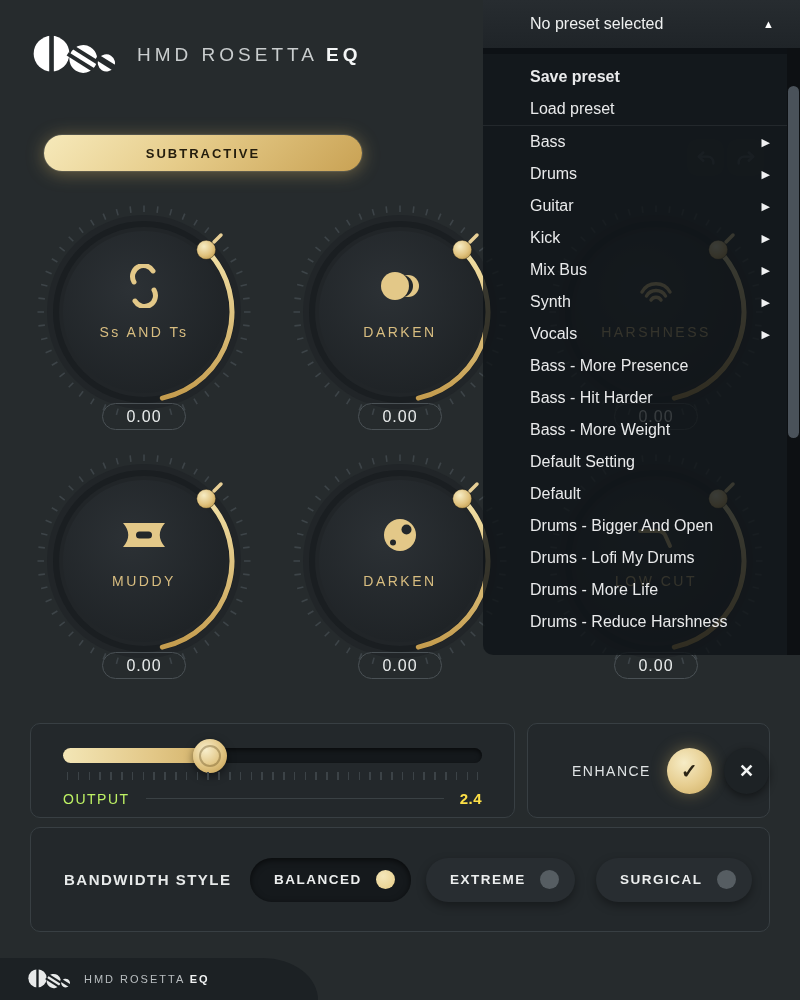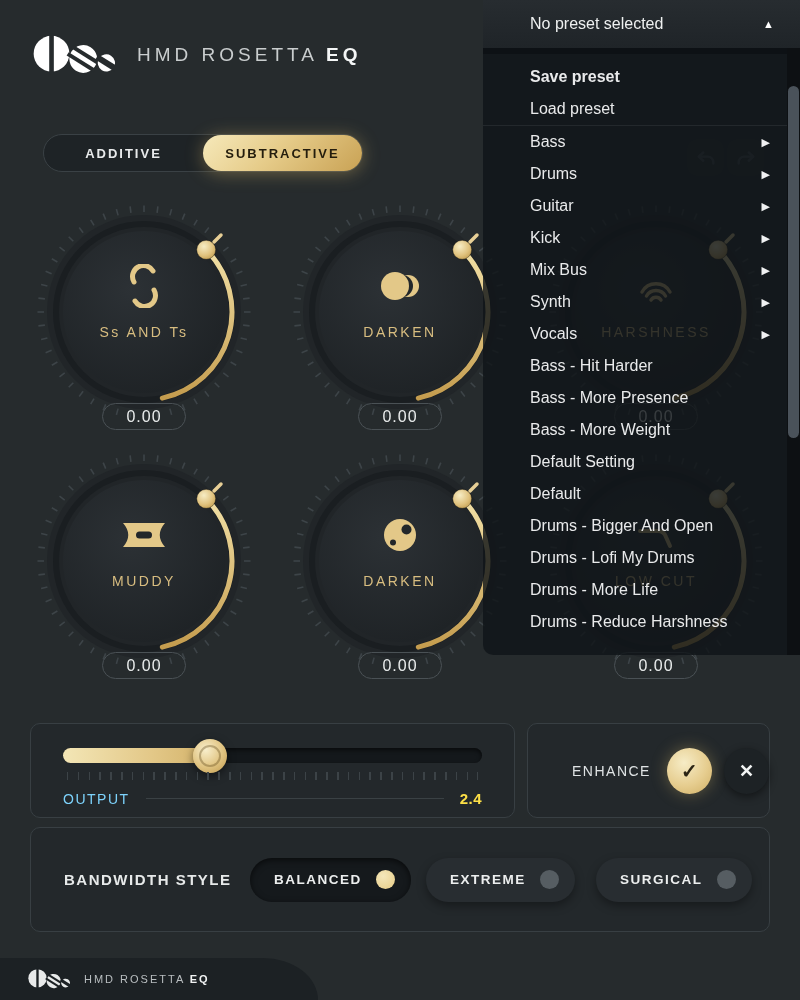--- a/index.html
+++ b/index.html
@@ -46,21 +46,21 @@
   .slider-fill{position:absolute;left:0;top:0;bottom:0;width:35%;border-radius:8px;
     background:linear-gradient(90deg,#f3e6b6,#e3c888 60%,#d3b269);}
   .slider-thumb{position:absolute;top:50%;width:34px;height:34px;border-radius:50%;transform:translate(-50%,-50%);
     background:radial-gradient(circle at 38% 32%,#f8eecb,#e0c380 55%,#c09a4c);
     box-shadow:0 3px 8px rgba(0,0,0,.5);}
   .slider-thumb::after{content:"";position:absolute;inset:6px;border-radius:50%;
     border:2px solid rgba(90,66,20,.35);}
   .slider-ticks{position:absolute;left:36px;right:36px;top:48px;height:8px;
     background:repeating-linear-gradient(90deg,#3c4347 0 1.5px,transparent 1.5px 10.8px);}
   .out-row{position:absolute;left:32px;right:32px;top:66px;display:flex;align-items:center;}
-  .out-label{font-size:14px;letter-spacing:1.5px;color:#7dd3fc;}
+  .out-label{font-size:14px;letter-spacing:1.5px;color:#bef264;}
   .out-line{flex:1;height:1px;background:#3a4144;margin:0 16px;}
   .out-value{font-size:15px;font-weight:700;color:#fde047;letter-spacing:.5px;}
 
   .enh-panel{left:527px;top:723px;width:243px;height:95px;display:flex;align-items:center;
     justify-content:center;gap:12px;padding-left:44px;}
   .enh-label{font-size:14px;letter-spacing:1.5px;color:#dfe3e4;margin-right:4px;}
   .circlebtn{width:46px;height:46px;border-radius:50%;display:flex;align-items:center;justify-content:center;}
   .enh-on{background:radial-gradient(circle at 38% 32%,#f6ecc6,#e6cd8f 55%,#cfae63);
     box-shadow:0 0 16px rgba(222,188,106,.35);color:#2b2414;font-size:20px;font-weight:700;}
   .enh-off{background:#1d2225;box-shadow:0 3px 8px rgba(0,0,0,.45);color:#f2f4f4;font-size:18px;font-weight:700;}
@@ -134,21 +134,20 @@
         <rect x="94" y="47.5" width="34" height="9" fill="#262b2d"></rect>
       </g>
     </svg>
     <div class="brand-title">
       <span>HMD ROSETTA</span>
       <b>EQ</b>
     </div>
   </div>
 
   <div class="toggle">
-    <div class="toggle-opt">ADDITIVE</div>
     <div class="toggle-opt sel">SUBTRACTIVE</div>
   </div>
 
   <div class="histbtn" style="left:687px;top:139px">
     <svg width="22" height="22" viewBox="0 0 24 24">
       <path d="M9 6 L4 10.5 L9 15" fill="none" stroke="#454c50" stroke-width="2.6" stroke-linecap="round" stroke-linejoin="round"></path>
       <path d="M4.5 10.5 H14 a6 6 0 0 1 6 6 v1.5" fill="none" stroke="#454c50" stroke-width="2.6" stroke-linecap="round"></path>
     </svg>
   </div>
   <div class="histbtn" style="left:727px;top:139px">
@@ -652,22 +651,22 @@
       </div>
       <div class="mitem">
         <span>Synth</span>
         <span class="sub">▶</span>
       </div>
       <div class="mitem">
         <span>Vocals</span>
         <span class="sub">▶</span>
       </div>
 
+      <div class="mitem">Bass - More Presence</div>
       <div class="mitem">Bass - Hit Harder</div>
-      <div class="mitem">Bass - More Presence</div>
       <div class="mitem">Bass - More Weight</div>
       <div class="mitem">Default Setting</div>
       <div class="mitem">Default</div>
       <div class="mitem">Drums - Bigger And Open</div>
       <div class="mitem">Drums - Lofi My Drums</div>
       <div class="mitem">Drums - More Life</div>
       <div class="mitem">Drums - Reduce Harshness</div>
     </div>
     <div class="mscroll-track">
       <div class="mscroll-thumb"></div>

